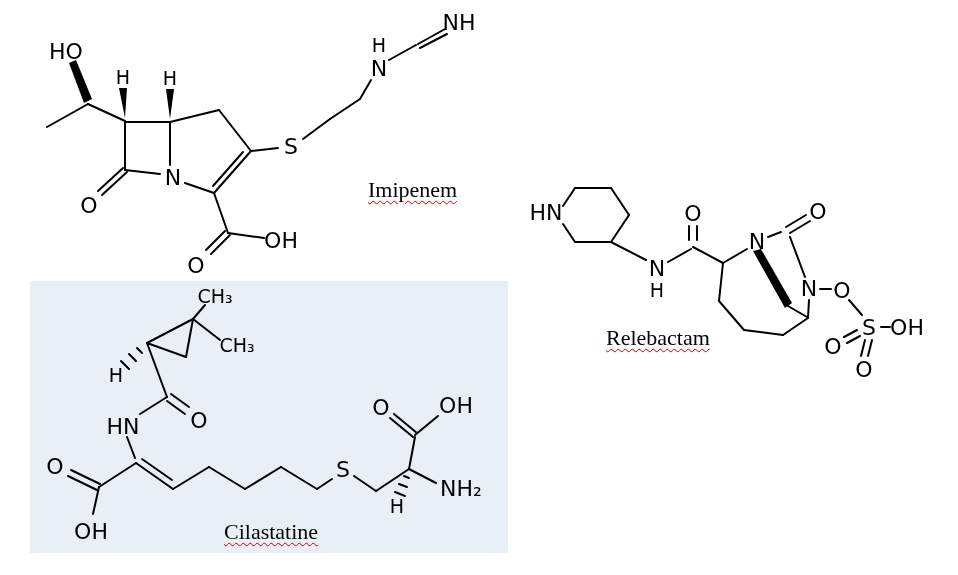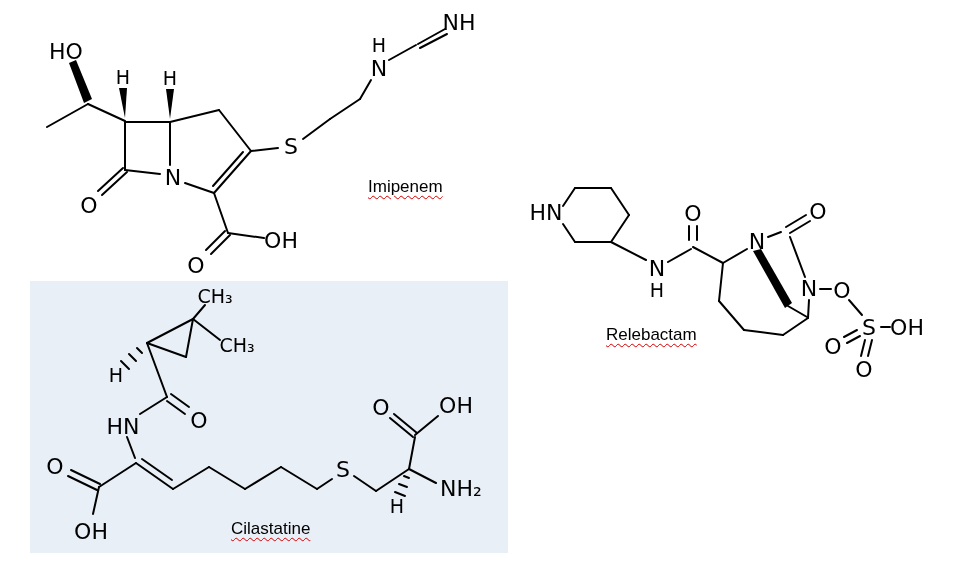--- a/index.html
+++ b/index.html
@@ -23,27 +23,28 @@
   .atom {
     font-family: "DejaVu Sans", sans-serif;
     font-size: 22px;
     fill: #000000;
     text-anchor: middle;
     dominant-baseline: central;
   }
   .atom.small { font-size: 19px; }
   .mol-label {
     position: absolute;
-    font-size: 17px;
+    font-size: 22px;
     color: #000000;
     text-decoration-line: underline;
     text-decoration-style: wavy;
     text-decoration-thickness: 1px;
     text-underline-offset: 3px;
     white-space: nowrap;
+    font-family: Liberation Serif, serif;
   }
 </style>
 </head>
 <body>
 
 <div class="canvas">
 
   <div class="highlight-box" style="background-color: rgb(233, 239, 247);"></div>
 
   <svg class="structures" width="958" height="575" viewBox="0 0 958 575">
@@ -214,15 +215,15 @@
       <text class="atom" x="907" y="327">OH</text>
       <text class="atom" x="833" y="346">O</text>
       <text class="atom" x="864" y="369">O</text>
     </g>
   </svg>
 
   <div class="mol-label" style="left: 368px; top: 177px; text-decoration-color: rgb(212, 0, 0);">Imipenem</div>
 
   <div class="mol-label" style="left: 606px; top: 325px; text-decoration-color: rgb(212, 0, 0);">Relebactam</div>
 
-  <div class="mol-label" style="left: 231px; top: 519px; text-decoration-color: rgb(212, 0, 0);">Cilastatine</div>
+  <div class="mol-label" style="left: 224px; top: 519px; text-decoration-color: rgb(212, 0, 0);">Cilastatine</div>
 
 </div>
 
 </body></html>

